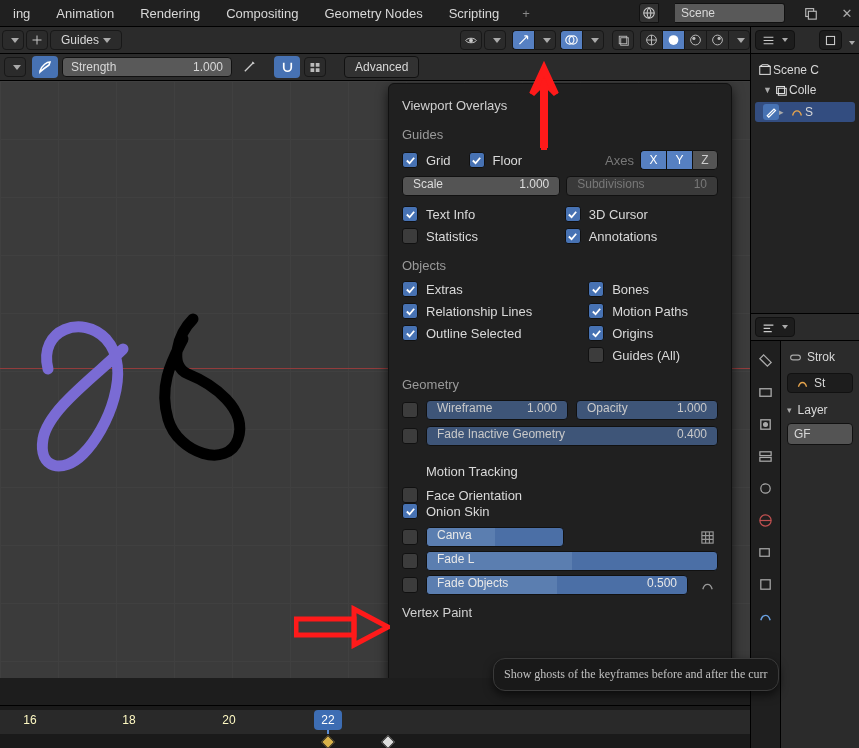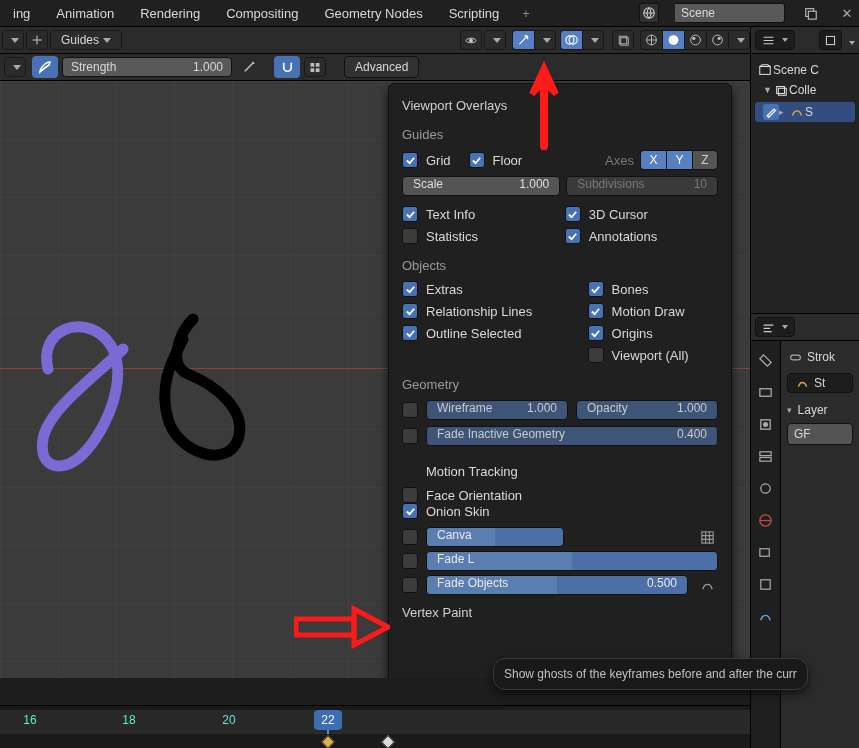--- a/index.html
+++ b/index.html
@@ -302,21 +302,21 @@
   
   .timeline {
     position:absolute; left:0; bottom:0; width:750px; height:43px;
     background:#1a1a1a; border-top:1px solid #000;
   }
   .timeline .ruler {
     position:absolute; left:0; right:0; top:4px; height:24px;
     background:#292929;
   }
   .timeline .tick {
-    position:absolute; top:3px; color:#5eead4; font-size:12px;
+    position:absolute; top:3px; color:#fef9c3; font-size:12px;
     transform:translateX(-50%);
   }
   .timeline .playhead {
     position:absolute; top:0; width:28px; height:20px;
     background: var(--timeline-key); border-radius:4px; color:#fff;
     display:flex; align-items:center; justify-content:center; font-size:12px;
     transform:translateX(-50%);
   }
   .timeline .cursor-line {
     position:absolute; top:20px; bottom:0; width:2px; background:#5b8dd6;
@@ -338,20 +338,21 @@
   }
 
   
   .tooltip {
     position:absolute; left:493px; top:658px;
     background:#191919; border:1px solid #3a3a3a; border-radius:12px;
     padding:8px 10px; font-size:12px; color:var(--tooltip-text);
     white-space:nowrap;
     box-shadow: 0 4px 10px rgba(0,0,0,.6);
     z-index: 50;
+    font-family: Liberation Serif, serif;
   }
 
   svg.check-icon { width:11px; height:11px; }
 
   .right-mini-row { height:27px; display:flex; align-items:center; padding:0 4px; gap:4px; border-bottom:1px solid #000; background:#2b2b2b; }
   .mini-pill { height:20px; background:#1d1d1d; border:1px solid #111; border-radius:4px; padding:0 6px; display:flex; align-items:center; gap:4px; }
   .small-caret::after {
     content:""; display:inline-block; margin-left:3px;
     width:0; height:0; border-left:3px solid transparent; border-right:3px solid transparent;
     border-top:4px solid #aaa;
@@ -599,42 +600,42 @@
             </svg>
           </span>
           <span class="label">Relationship Lines</span>
         </div>
       <div class="checkline">
           <span class="check on">
             <svg class="check-icon" viewBox="0 0 12 12" fill="none" stroke-width="2">
               <path d="M2 6 L5 9 L10 3"></path>
             </svg>
           </span>
-          <span class="label">Motion Draw</span>
+          <span class="label">Motion Paths</span>
         </div>
       <div class="checkline">
           <span class="check on">
             <svg class="check-icon" viewBox="0 0 12 12" fill="none" stroke-width="2">
               <path d="M2 6 L5 9 L10 3"></path>
             </svg>
           </span>
           <span class="label">Outline Selected</span>
         </div>
       <div class="checkline">
           <span class="check on">
             <svg class="check-icon" viewBox="0 0 12 12" fill="none" stroke-width="2">
               <path d="M2 6 L5 9 L10 3"></path>
             </svg>
           </span>
           <span class="label">Origins</span>
         </div>
       <div></div>
       <div class="checkline">
           <span class="check off"></span>
-          <span class="label">Viewport (All)</span>
+          <span class="label">Guides (All)</span>
         </div>
     </div>
 
     <div class="section-title">Geometry</div>
 
     <div class="geom-row">
       <span class="check off"></span>
       <div class="numfield disabled-blue" style="width:140px">
         <span class="nf-label">Wireframe</span>
         <span class="nf-value">1.000</span>

